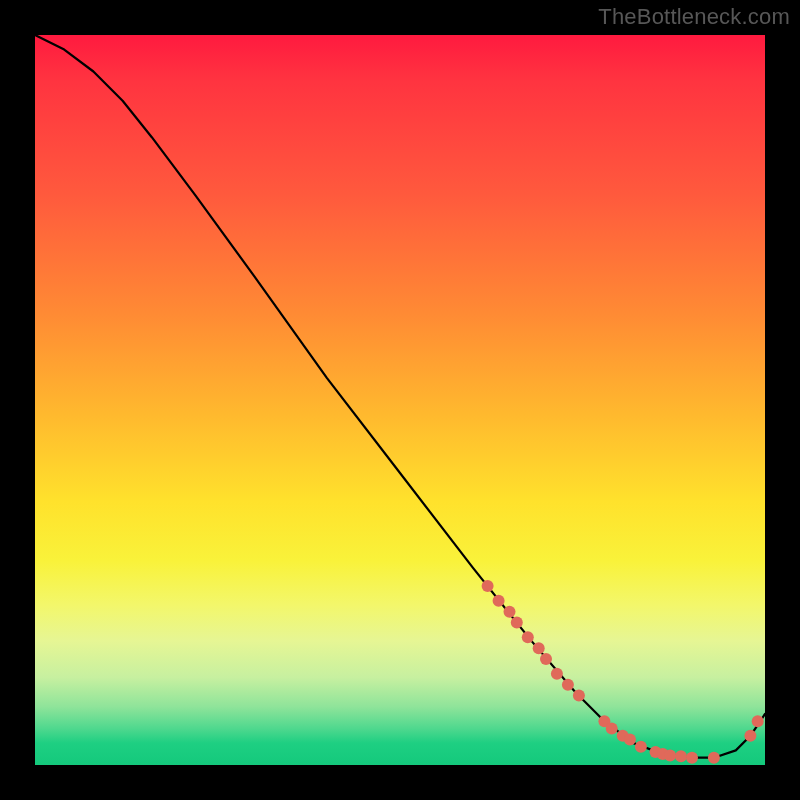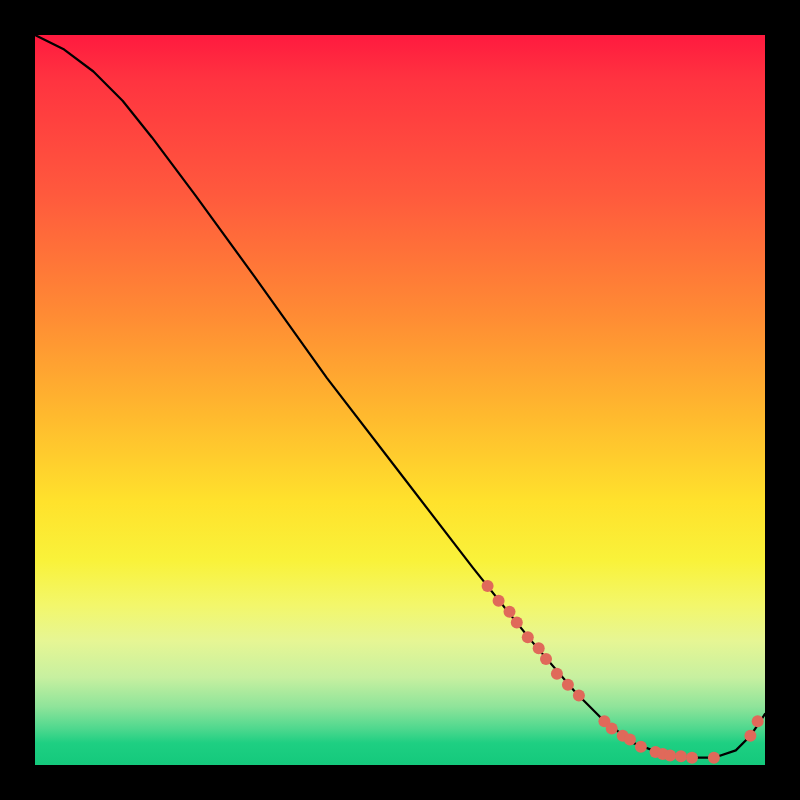--- a/index.html
+++ b/index.html
@@ -57,20 +57,21 @@
     left: 0;
     top: 0;
     width: 730px;
     height: 730px;
   }
 </style>
 </head>
 <body>
 
 <div class="frame">
+  <div class="watermark">TheBottleneck.com</div>
 
   <div class="plot">
     <svg class="overlay" viewBox="0 0 730 730" preserveAspectRatio="none">
       <path id="curve-path" fill="none" stroke="#000" stroke-width="2.2" stroke-linecap="round" stroke-linejoin="round" d="M0.0 0.0 L29.2 14.6 L58.4 36.5 L87.6 65.7 L116.8 102.2 L160.6 160.6 L219.0 240.9 L292.0 343.1 L365.0 438.0 L438.0 532.9 L496.4 605.9 L540.2 657.0 L569.4 686.2 L598.6 708.1 L627.8 719.0 L657.0 722.7 L678.9 722.7 L700.8 715.4 L715.4 700.8 L730.0 678.9"></path>
       <g id="dots-group">
           <circle cx="452.6" cy="551.1" r="6" fill="#e0695a"></circle>
           <circle cx="463.6" cy="565.8" r="6" fill="#e0695a"></circle>
           <circle cx="474.5" cy="576.7" r="6" fill="#e0695a"></circle>
           <circle cx="481.8" cy="587.6" r="6" fill="#e0695a"></circle>
           <circle cx="492.8" cy="602.3" r="6" fill="#e0695a"></circle>

